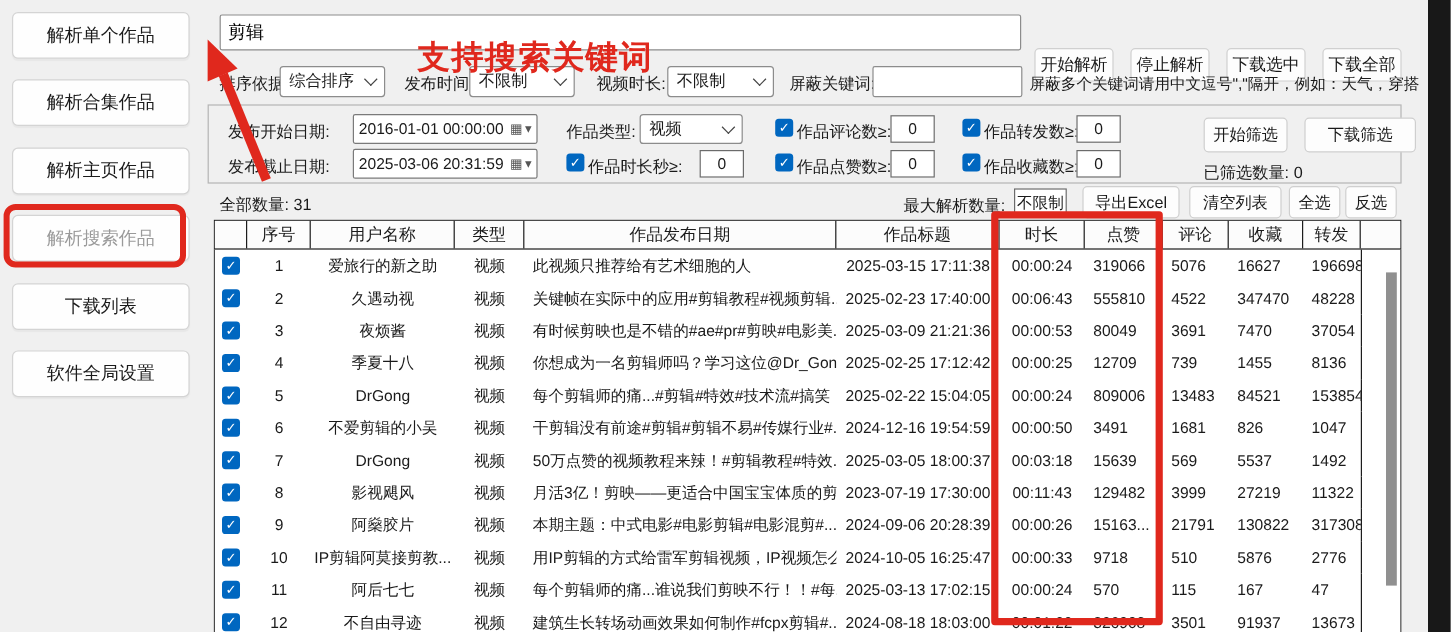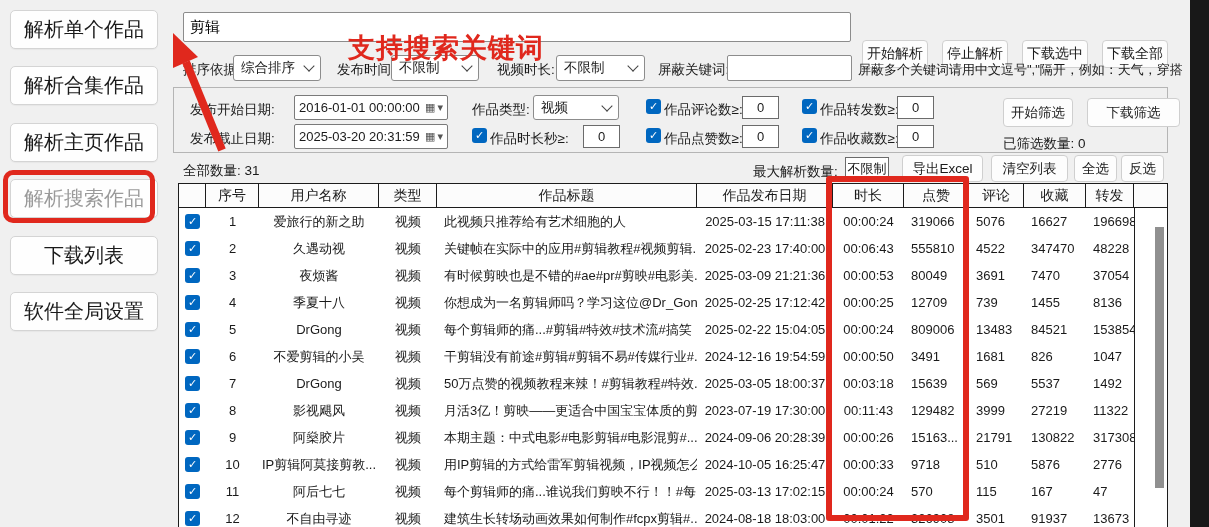--- a/index.html
+++ b/index.html
@@ -3,21 +3,21 @@
 <meta charset="utf-8">
 <style>
   * { margin:0; padding:0; box-sizing:border-box; }
   html,body { width:1209px; height:527px; overflow:hidden; }
   body { font-family:"Liberation Sans","DejaVu Sans",sans-serif; background:#f0f0f0; position:relative; color:#1a1a1a; }
   .abs { position:absolute; }
 
   
   .side-btn { left:10px; width:148px; height:39px; background:#fefefe; border:1px solid #d4d4d4;
     border-radius:5px; display:flex; align-items:center; justify-content:center;
-    font-size:20px; font-weight:500; cursor:pointer; box-shadow:0 1px 1px rgba(0,0,0,.04); }
+    font-size:15px; font-weight:500; cursor:pointer; box-shadow:0 1px 1px rgba(0,0,0,.04); }
   .side-btn.active { color:#9a9a9a; }
 
   
   .search-input { left:183px; top:12px; width:668px; height:30px; background:#fff;
     border:1px solid #8c8c8c; border-radius:2px; font-size:15px; padding:0 6px; font-family:inherit; }
   .top-btn { top:12px; height:28px; width:66px; background:#fdfdfd; border:1px solid #d0d0d0;
     border-radius:4px; font-size:14px; display:flex; align-items:center; justify-content:center; cursor:pointer;margin-top:28px; }
 
   .lbl { font-size:13.5px; white-space:nowrap; }
   .combo { background:#fff; border:1px solid #8c8c8c; border-radius:3px; height:26px;
@@ -104,21 +104,21 @@
 <span class="abs lbl" style="left:190px; top:101px">发布开始日期:</span>
 <div class="abs dt-input" style="left:294px; top:95px">
   <span class="val">2016-01-01 00:00:00</span>
   <span class="dt-icons">
       <span>▦</span>
       <span>▾</span>
     </span>
 </div>
 <span class="abs lbl" style="left:190px; top:130px">发布截止日期:</span>
 <div class="abs dt-input" style="left:294px; top:124px">
-  <span class="val">2025-03-20 20:31:59</span>
+  <span class="val">2025-03-06 20:31:59</span>
   <span class="dt-icons">
       <span>▦</span>
       <span>▾</span>
     </span>
 </div>
 <span class="abs lbl" style="left:472px; top:101px">作品类型:</span>
 <div class="abs combo" style="left:533px; top:95px; width:86px; height:25px">
   <span>视频</span>
     <span class="chev"></span>
 </div>
@@ -158,22 +158,22 @@
 <div class="abs mini-btn" style="left:991px; top:155px; width:77px; height:27px">清空列表</div>
 <div class="abs mini-btn" style="left:1074px; top:155px; width:43px; height:27px">全选</div>
 <div class="abs mini-btn" style="left:1121px; top:155px; width:43px; height:27px">反选</div>
 
 <div class="abs tablewrap">
   <div class="tgrid thead">
       <div class="hc"></div>
       <div class="hc">序号</div>
       <div class="hc">用户名称</div>
       <div class="hc">类型</div>
+      <div class="hc">作品发布日期</div>
       <div class="hc">作品标题</div>
-      <div class="hc">作品发布日期</div>
       <div class="hc">时长</div>
       <div class="hc">点赞</div>
       <div class="hc">评论</div>
       <div class="hc">收藏</div>
       <div class="hc">转发</div>
       <div class="hc"></div>
     </div>
   <div class="tbody">
       <div class="tgrid trow">
         <div class="tc">

